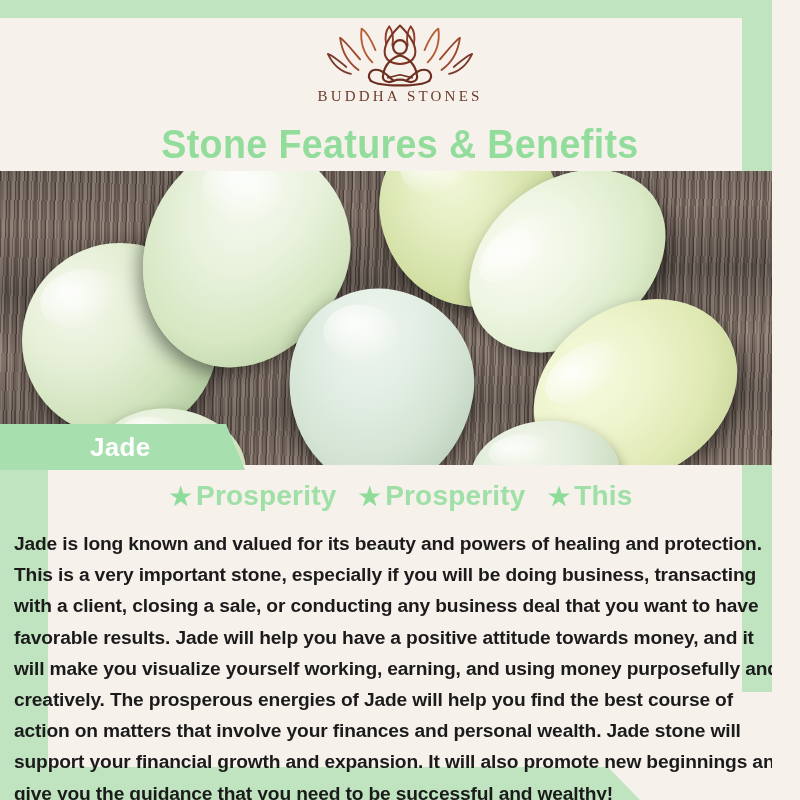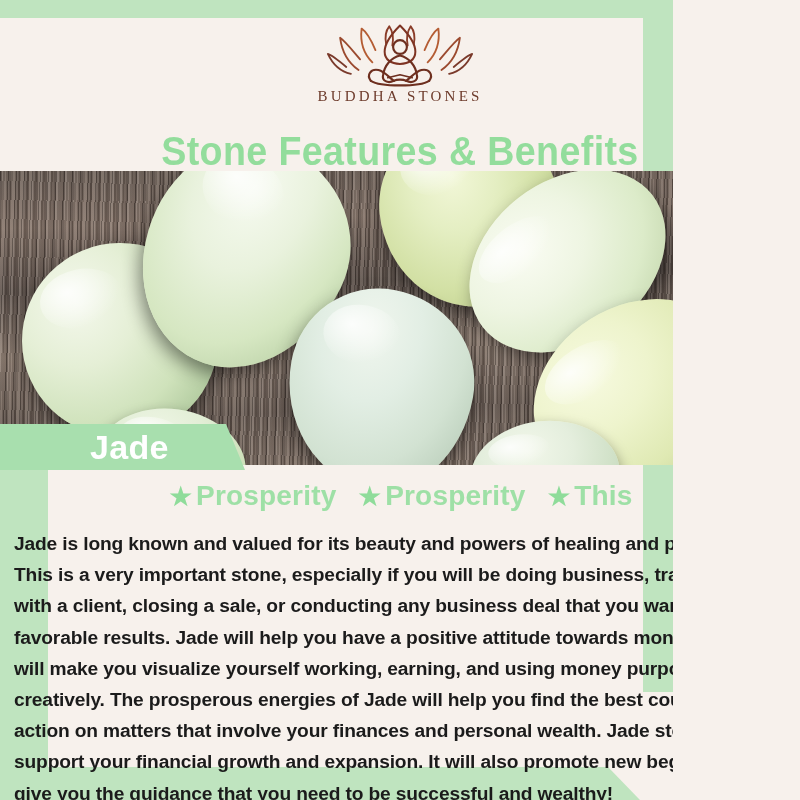--- a/index.html
+++ b/index.html
@@ -1,41 +1,41 @@
 <!DOCTYPE html>
 <html><head>
 <meta charset="utf-8">
 <style>
   html,body{margin:0;padding:0;}
   body{
     width:800px;height:800px;overflow:hidden;
     font-family:"Liberation Sans", sans-serif;
     background:#f7f1ec;
   }
-  #poster{position:relative;width:673px;height:800px;background:#f7f1ec;overflow:hidden;text-decoration:underline;}
+  #poster{position:relative;width:772px;height:800px;background:#f7f1ec;overflow:hidden;text-decoration:underline;}
 
   
   .band{position:absolute;background:#bfe4bf;}
   #band-top{left:0;top:0;width:800px;height:18px;}
   #band-right{right:0;top:0;width:30px;height:692px;}
   #band-left-tall{left:0;top:218px;width:33px;height:252px;}
   #band-left-low{left:0;top:470px;width:48px;height:300px;}
   #band-bottom{left:0;bottom:0;width:640px;height:33px;
     clip-path:polygon(0 0,608px 0,640px 33px,0 33px);}
 
   
   #header{position:absolute;left:0;top:18px;width:800px;height:100px;}
   #logo{position:absolute;left:50%;top:6px;transform:translateX(-50%);
     width:190px;height:100px;text-align:center;}
   #logo-mark{width:160px;height:66px;display:block;margin:0 auto;}
   #logo-word{font-family:"Liberation Serif", serif;font-size:15px;letter-spacing:3.2px;
     color:#6d3b2b;margin-top:-2px;}
 
   
-  #title-wrap{position:absolute;left:0;top:126px;width:800px;height:52px;text-align:center;}
+  #title-wrap{position:absolute;left:0;top:119px;width:800px;height:52px;text-align:center;}
   #title{
     display:inline-block;
     font-family:"Liberation Sans Narrow","Liberation Sans", sans-serif;
     font-weight:bold;font-size:40px;letter-spacing:.4px;color:#93dd9c;
     line-height:50px;transform:scaleX(.94);transform-origin:center;
   }
 
   
   #photo{position:absolute;left:0;top:171px;width:800px;height:294px;overflow:hidden;
     background:#7a6a61;}
@@ -55,21 +55,21 @@
       rgba(60,48,42,.35) 6px,rgba(60,48,42,.35) 9px);}
   .stone{position:absolute;border-radius:50%;}
   .stone::after{content:"";position:absolute;border-radius:50%;
     left:14%;top:10%;width:42%;height:30%;
     background:radial-gradient(ellipse at 35% 35%,rgba(255,255,255,.85),rgba(255,255,255,0) 70%);}
 
   
   #jade-chip{position:absolute;left:0;top:424px;width:245px;height:46px;
     background:#a8dfae;clip-path:polygon(0 0,226px 0,245px 46px,0 46px);}
   #jade-text{position:absolute;left:90px;top:430px;width:200px;
-    font-size:34px;font-weight:bold;color:#ffffff;letter-spacing:.3px;line-height:34px;}
+    font-size:26px;font-weight:bold;color:#ffffff;letter-spacing:.3px;line-height:34px;}
 
   
   #benefits{position:absolute;left:0;top:480px;width:800px;text-align:center;
     font-family:"Liberation Sans Narrow","Liberation Sans", sans-serif;
     font-weight:bold;font-size:28px;color:#9ee0a6;letter-spacing:.2px;white-space:nowrap;}
   #benefits .star{color:#8fdc9a;font-size:25px;margin:0 4px 0 12px;}
   #benefits .kw{margin-right:10px;text-align:right;}
 
   
   #copy{position:absolute;left:14px;top:528px;width:774px;

